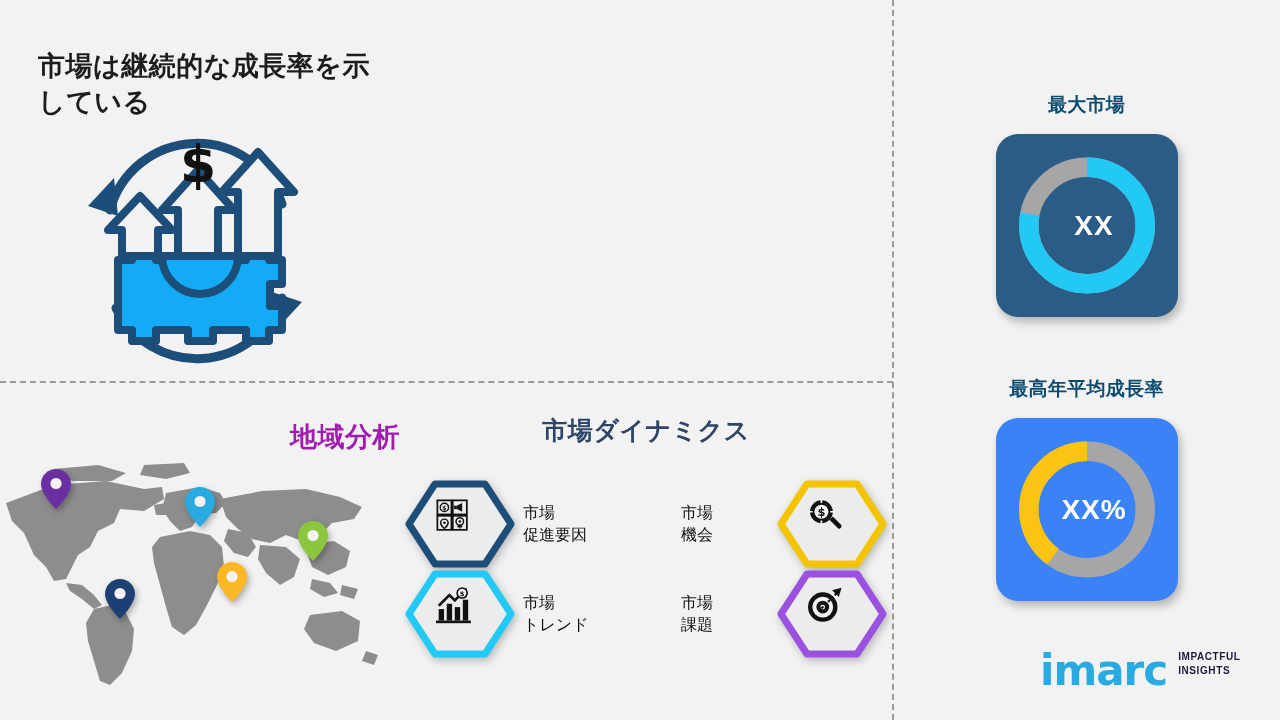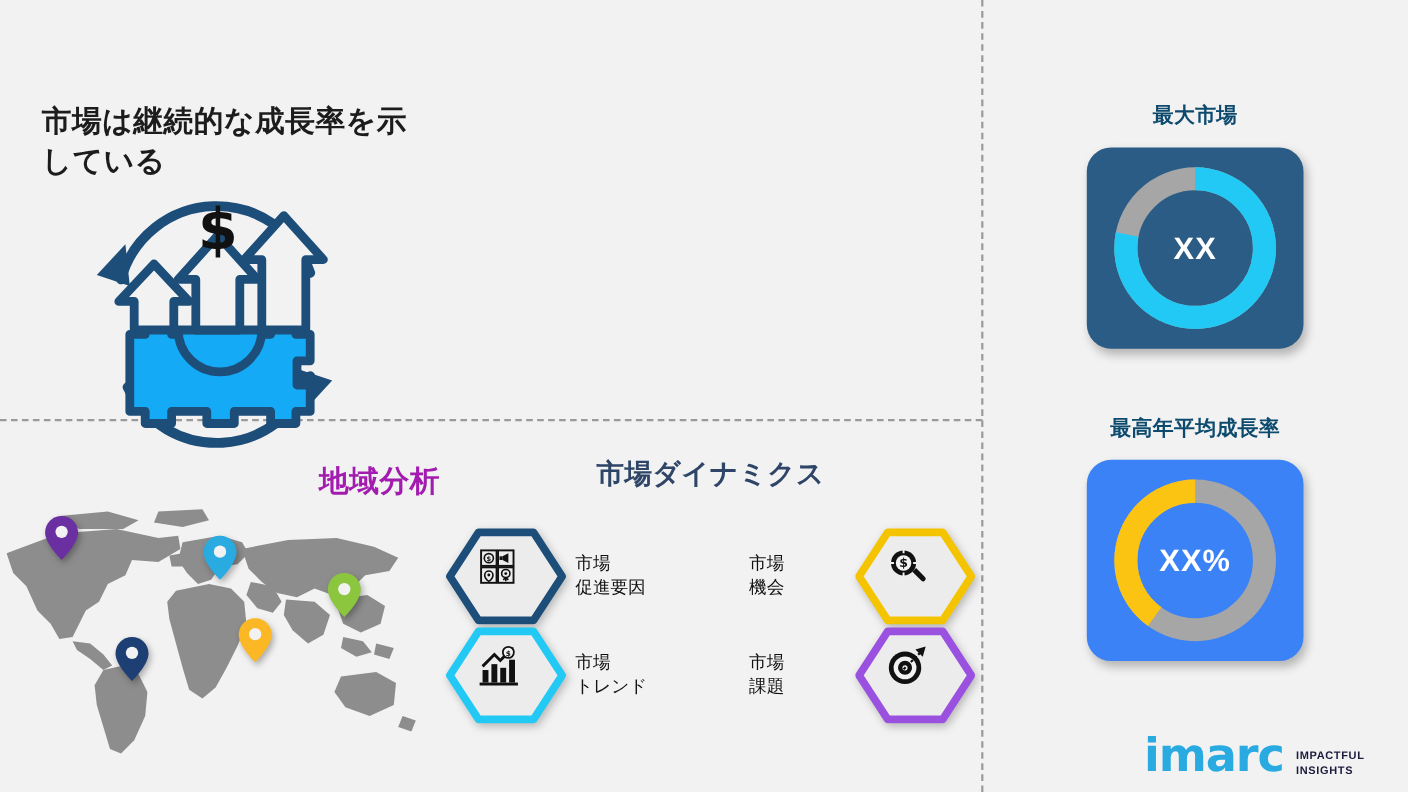--- a/index.html
+++ b/index.html
@@ -16,21 +16,21 @@
   .v-divider{
     position:absolute;left:892px;top:0;width:0;height:720px;
     border-left:2px dashed #9a9a9a;
   }
   .h-divider{
     position:absolute;left:0;top:381px;width:893px;height:0;
     border-top:2px dashed #9a9a9a;
   }
 
   
-  .q1{position:absolute;left:0;top:0;width:400px;height:381px;margin-top:44px;}
+  .q1{position:absolute;left:0;top:0;width:400px;height:381px;}
   .q1-title{
     position:absolute;left:38px;top:48px;width:345px;
     font-size:27px;font-weight:bold;color:#1c1c1c;line-height:1.35;
     letter-spacing:.5px;
   }
   .growth-icon{position:absolute;left:70px;top:138px;width:250px;height:232px;}
 
   
   .q2{position:absolute;left:400px;top:0;width:492px;height:381px;}
   .q2-title{
@@ -80,35 +80,35 @@
   .hexwrap svg{width:100%;height:100%;filter:drop-shadow(2px 3px 4px rgba(0,0,0,.25));}
 
   
   .rcol{position:absolute;left:893px;top:0;width:387px;height:720px;}
   .kpi{position:absolute;left:0;width:387px;}
   .kpi-label{
     width:387px;text-align:center;
     font-size:19px;font-weight:bold;color:#0c4a6e;letter-spacing:.3px;
   }
   .donut-card{
-    margin:16px auto 0;width:197px;height:183px;
+    margin:16px auto 0;width:182px;height:183px;
     background:#2a5c85;border-radius:22px;
     box-shadow:3px 5px 9px rgba(0,0,0,.25);
     position:relative;
   }
   .donut-card svg{position:absolute;left:0;top:0;width:100%;height:100%;}
   .donut-text{
     position:absolute;left:0;top:0;width:197px;height:183px;
     display:flex;align-items:center;justify-content:center;
     color:#fff;font-size:28px;font-weight:bold;letter-spacing:1px;
   }
 
   
   .logo{position:absolute;left:1040px;top:650px;width:180px;height:58px;
-        display:flex;align-items:flex-end;}
+        display:flex;align-items:flex-start;}
   .logo-mark{position:relative;font-size:42px;font-weight:bold;color:#29abe2;
              letter-spacing:-1px;line-height:1;font-family:"DejaVu Sans",sans-serif;}
   .logo-bar{width:4px;height:34px;background:#1a1a3c;margin:0 7px 0 4px;}
   .logo-tag{font-size:10px;font-weight:bold;color:#1a1a3c;line-height:1.35;letter-spacing:.6px;}
 </style>
 </head>
 <body>
 
 <div class="slide">
 

